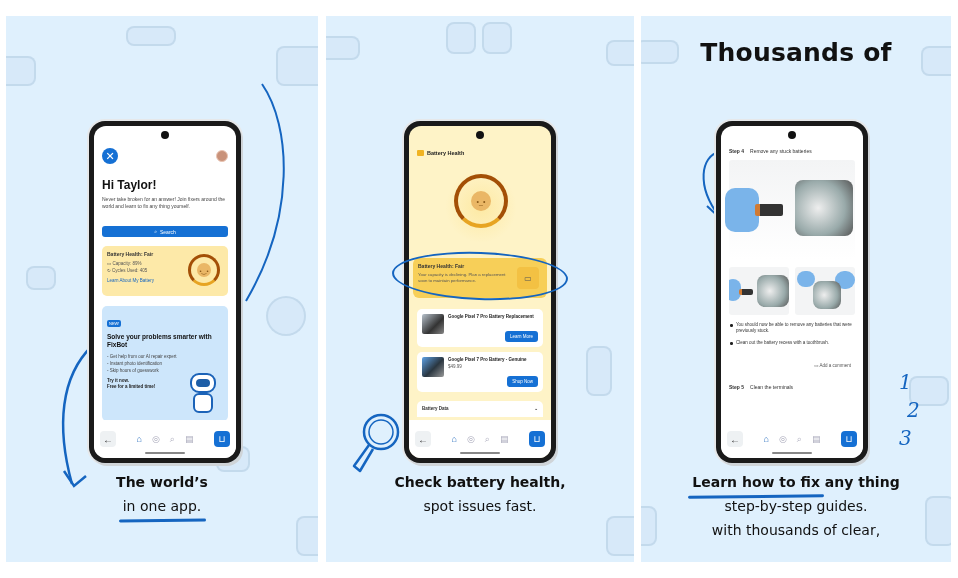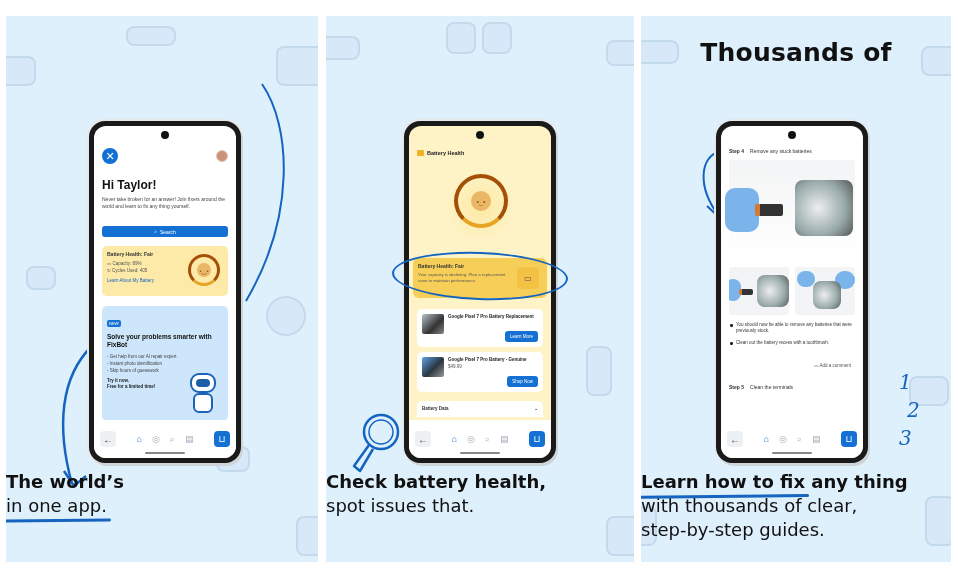--- a/index.html
+++ b/index.html
@@ -16,21 +16,21 @@
     background: rgba(200,222,240,0.35);
   }
   .headline {
     position: absolute; left: 0; right: 0; top: 22px;
     text-align: center; font-weight: 700; font-size: 25px; line-height: 30px;
     color: #111; letter-spacing: 0.2px;
     font-family: "DejaVu Sans", sans-serif;
   }
   .caption {
     position: absolute; left: 0; right: 0; top: 454px;
-    font-size: 18px; line-height: 24px; color: #111;
+    text-align: center; font-size: 14px; line-height: 24px; color: #111;
     font-family: "DejaVu Sans", sans-serif;
   }
   .caption b { font-weight: 700; }
   .u { position: relative; display: inline-block; }
   .u::after {
     content: ""; position: absolute; left: -4px; right: -4px; bottom: -4px; height: 3px;
     background: #1565c0; border-radius: 3px; transform: rotate(-0.6deg);
   }
 
   
@@ -252,21 +252,21 @@
   <div class="ellipse" style="left:66px;top:236px;width:176px;height:48px;"></div>
 
   <svg class="deco" style="left:0;top:0;" width="308" height="546">
     <circle cx="55" cy="416" r="17" stroke="#1565c0" stroke-width="2.5" fill="none"></circle>
     <circle cx="55" cy="416" r="12" stroke="#1565c0" stroke-width="1.5" fill="none"></circle>
     <path d="M43 429 L 28 450 L 34 455 L 47 433" stroke="#1565c0" stroke-width="2.5" fill="none" stroke-linejoin="round"></path>
   </svg>
 
   <div class="caption">
     <div><b>Check battery health,</b></div>
-    <div>spot issues that.</div>
+    <div>spot issues fast.</div>
   </div>
 </div>
 
 <div class="panel" style="left:641px; width:310px;">
   <div class="bgicon" style="left:-6px;top:24px;width:44px;height:24px;"></div>
   <div class="bgicon" style="left:280px;top:30px;width:40px;height:30px;"></div>
   <div class="bgicon" style="left:-10px;top:490px;width:26px;height:40px;"></div>
   <div class="bgicon" style="left:284px;top:480px;width:30px;height:50px;"></div>
   <div class="bgicon" style="left:268px;top:360px;width:40px;height:30px;"></div>
 
@@ -329,16 +329,16 @@
   </div>
 
   <div style="position:absolute;left:258px;top:352px;font-size:20px;color:#1565c0;font-family:'DejaVu Serif',serif;font-style:italic;line-height:28px;">
     <div style="margin-left:0">1</div>
     <div style="margin-left:8px">2</div>
     <div style="margin-left:0">3</div>
   </div>
 
   <div class="caption">
     <div><b><span class="u">Learn how to fix</span><span> any thing</span></b></div>
+    <div>step-by-step guides.</div>
     <div>with thousands of clear,</div>
-    <div>step-by-step guides.</div>
   </div>
 </div>
 
 </body></html>

